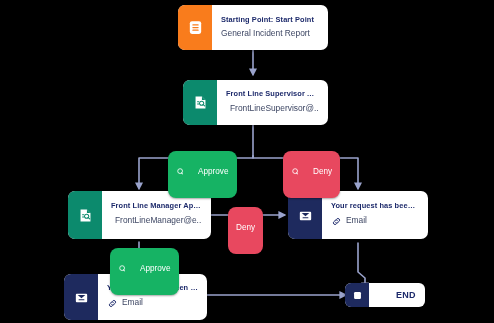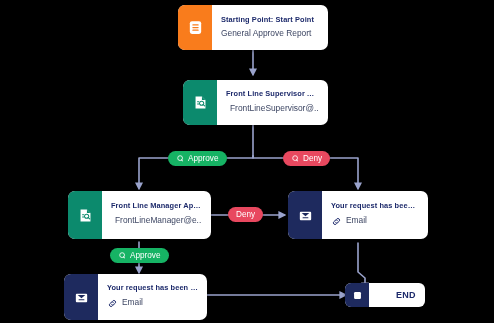--- a/index.html
+++ b/index.html
@@ -44,22 +44,22 @@
     box-shadow:0 1px 3px rgba(0,0,0,.45);
   }
   .endnode .chip{width:24px;flex:0 0 24px;display:flex;align-items:center;justify-content:center;background:#1e2a5e;}
   .endnode .lbl{
     display:flex;align-items:center;padding:0 9px 0 7px;
     font-size:9px;font-weight:bold;color:#1d2a6b;letter-spacing:.3px;margin-left:20px;
   }
 
   
   .pill{
-    position:absolute;display:flex;align-items:center;gap:3px;
-    height:15px;padding:0 8px;border-radius:8px;z-index:7;
+    position:absolute;display:flex;align-items:flex-start;gap:13px;
+    height:15px;padding:16px 8px;border-radius:8px;z-index:7;
     font-size:8.2px;color:#ffffff;white-space:nowrap;
     box-shadow:0 1px 2px rgba(0,0,0,.35);
   }
   .pill.approve{background:#16b364;}
   .pill.deny{background:#e8485f;}
   .pill.deny-plain{background:#e8485f;}
 
   .ico{display:block;}
 </style>
 </head>
@@ -98,21 +98,21 @@
       <svg class="ico" width="17" height="17" viewBox="0 0 24 24">
         <rect x="4" y="3" width="16" height="18" rx="3" fill="#ffffff"></rect>
         <rect x="7.5" y="7.5" width="9" height="1.7" rx=".85" fill="#f97c1c"></rect>
         <rect x="7.5" y="11.2" width="9" height="1.7" rx=".85" fill="#f97c1c"></rect>
         <rect x="7.5" y="14.9" width="9" height="1.7" rx=".85" fill="#f97c1c"></rect>
       </svg>
     </div>
     <div class="body">
       <div class="ttl">Starting Point: Start Point</div>
       <div class="sub">
-        <span>General Approve Report</span>
+        <span>General Incident Report</span>
       </div>
     </div>
   </div>
 
   <div class="node" style="left:183px;top:80px;width:145px;height:45px;">
     <div class="chip teal">
       <svg class="ico" width="17" height="17" viewBox="0 0 24 24">
         <path d="M5 3.5h9l5 5v12H5z" fill="#ffffff"></path>
         <path d="M14 3.5v5h5" fill="#0c8a6d"></path>
         <circle cx="13.6" cy="13" r="3.6" fill="#0c8a6d"></circle>

